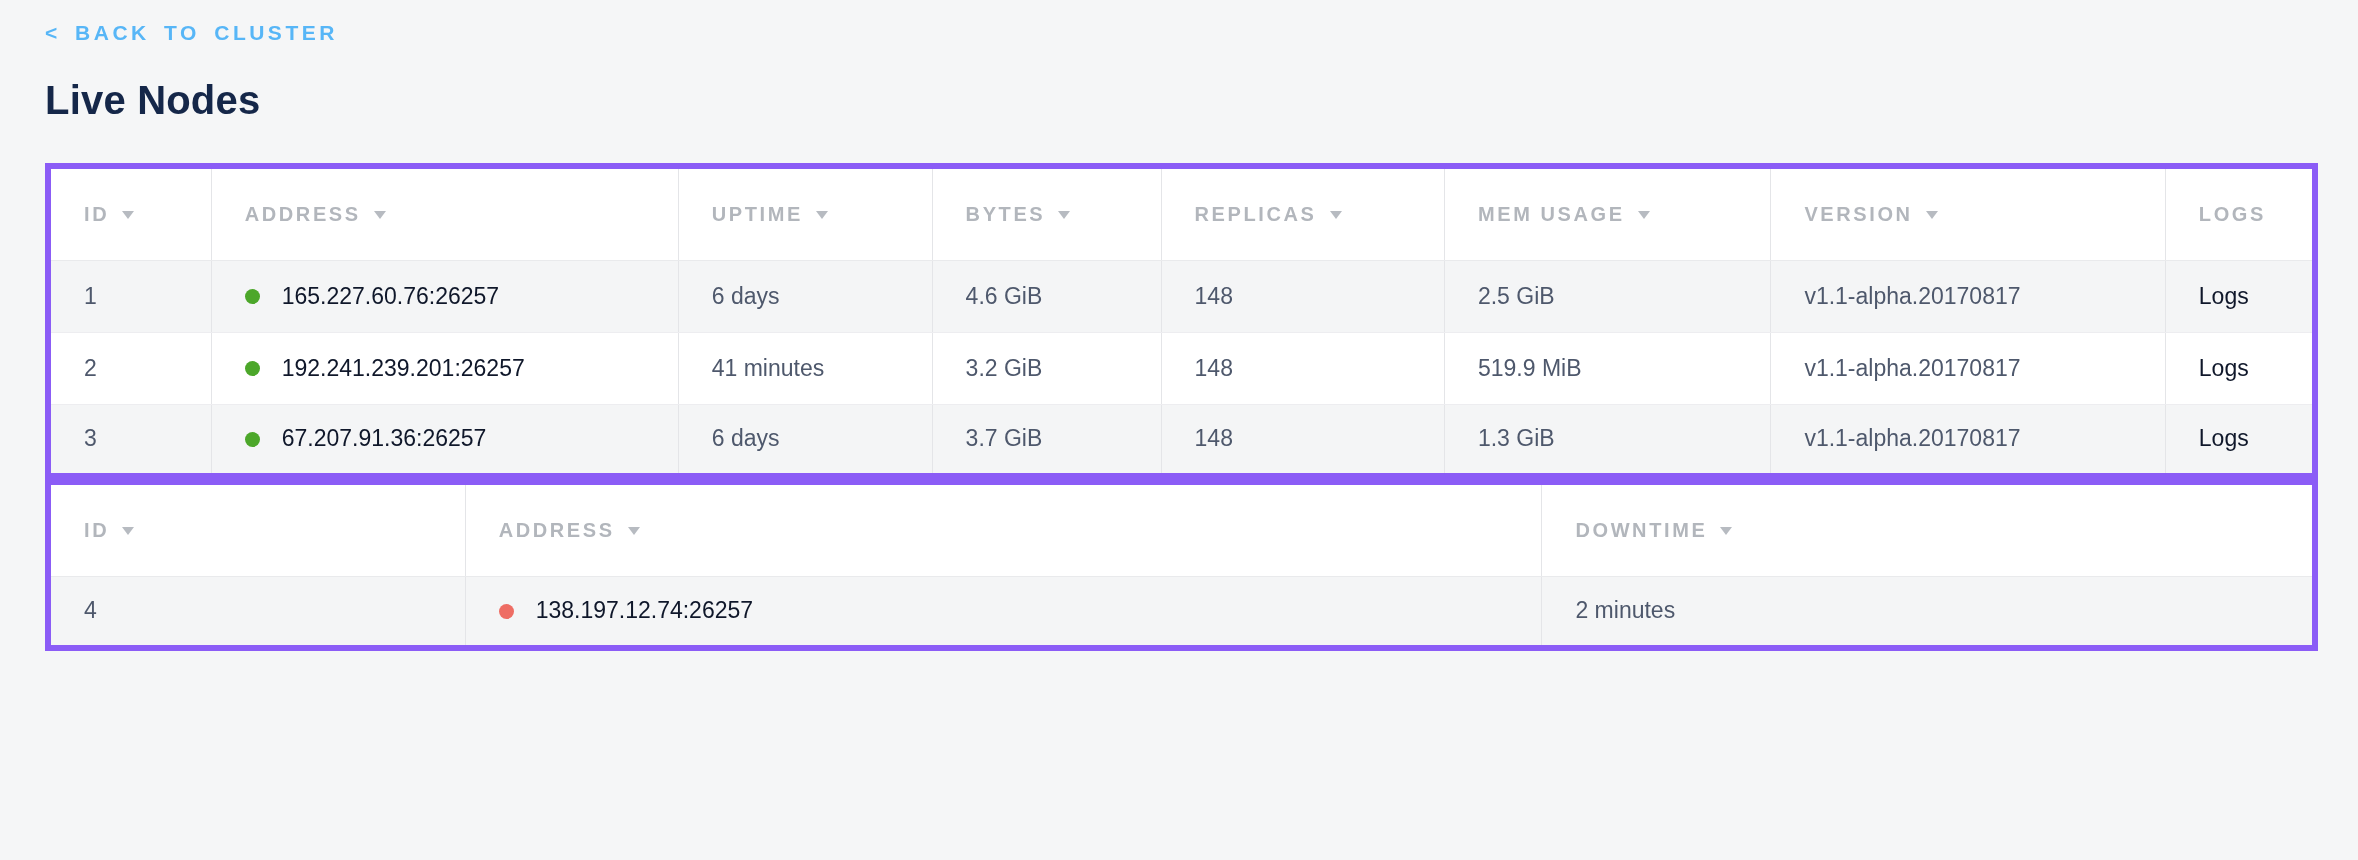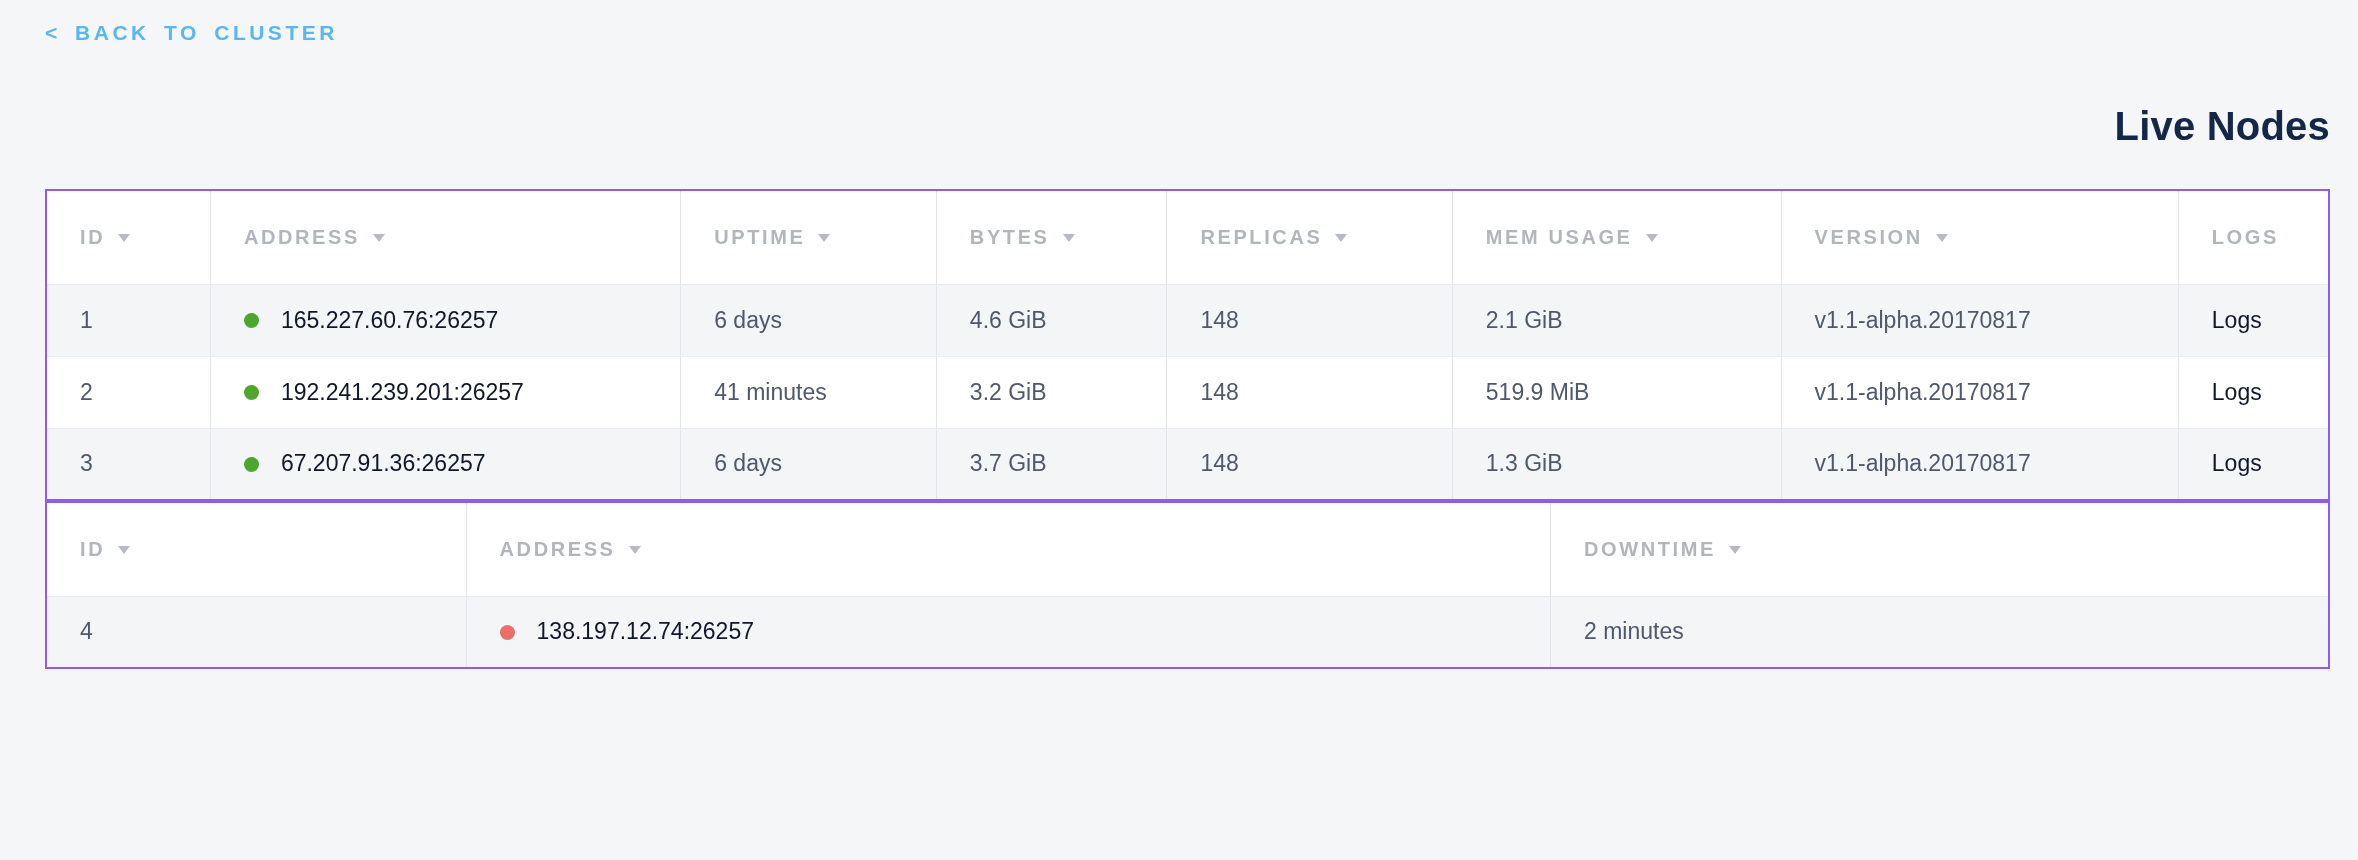--- a/index.html
+++ b/index.html
@@ -4,48 +4,48 @@
 <style>
   * { margin: 0; padding: 0; box-sizing: border-box; }
   html, body {
     font-family: "Liberation Sans", "DejaVu Sans", sans-serif;
     background: #f5f6f7;
   }
   .page {
     width: 2358px;
     min-height: 860px;
     background: #f5f6f7;
-    padding: 20px 28px 40px 45px;
+    padding: 20px 40px 40px 45px;
   }
   .back-link {
     display: inline-block;
     color: #57b6f7;
     font-size: 21px;
     font-weight: 600;
     letter-spacing: 3.5px;
     word-spacing: 5px;
     text-decoration: none;
     text-transform: uppercase;
     cursor: pointer;
     line-height: 26px;
   }
   .section-title {
     color: #152749;
     font-size: 40px;
     font-weight: 700;
     letter-spacing: 0.2px;
     line-height: 48px;
   }
-  .title-live { margin-top: 56px; margin-bottom: 39px; text-align: right; }
+  .title-live { margin-top: 30px; margin-bottom: 39px; }
   .title-dead { margin-top: 62px; margin-bottom: 38px; }
   table.nodes-table {
     width: 100%;
     border-collapse: collapse;
     background: #ffffff;
-    border: 2px solid #8b5cf6;
+    border: 6px solid #8b5cf6;
     table-layout: fixed;
   }
   table.nodes-table th,
   table.nodes-table td {
     border-left: 1px solid #e4e5e8;
     text-align: left;
     padding-left: 33px;
     padding-right: 10px;
     vertical-align: middle;
     white-space: nowrap;
@@ -132,21 +132,21 @@
         <th><span>LOGS</span></th>
       </tr>
     </thead>
     <tbody>
       <tr>
         <td>1</td>
         <td><span class="status-dot live"></span><a class="table-link">165.227.60.76:26257</a></td>
         <td>6 days</td>
         <td>4.6 GiB</td>
         <td>148</td>
-        <td>2.1 GiB</td>
+        <td>2.5 GiB</td>
         <td>v1.1-alpha.20170817</td>
         <td><a class="table-link">Logs</a></td>
       </tr>
       <tr>
         <td>2</td>
         <td><span class="status-dot live"></span><a class="table-link">192.241.239.201:26257</a></td>
         <td>41 minutes</td>
         <td>3.2 GiB</td>
         <td>148</td>
         <td>519.9 MiB</td>

